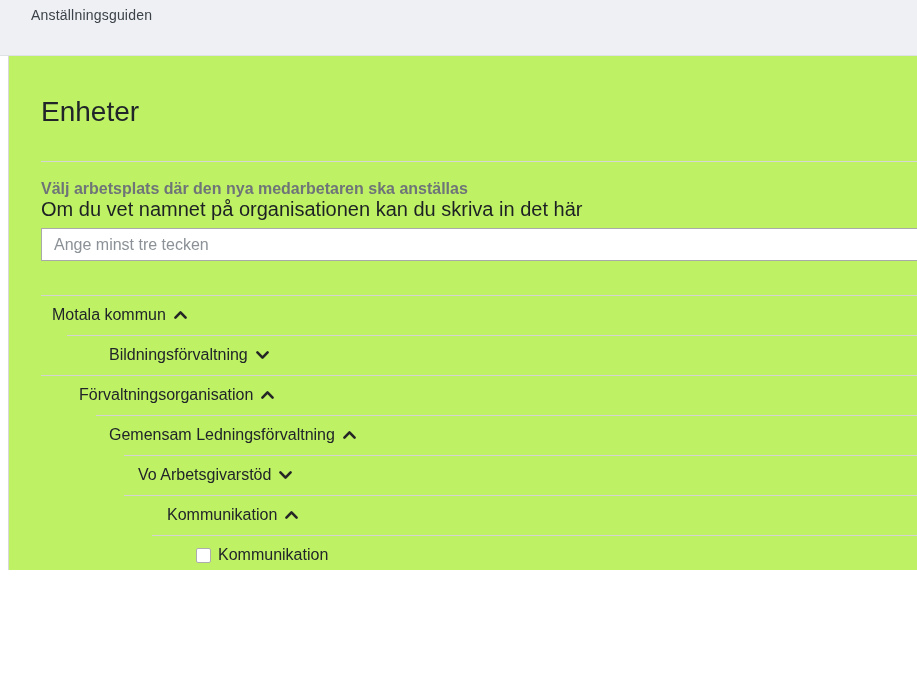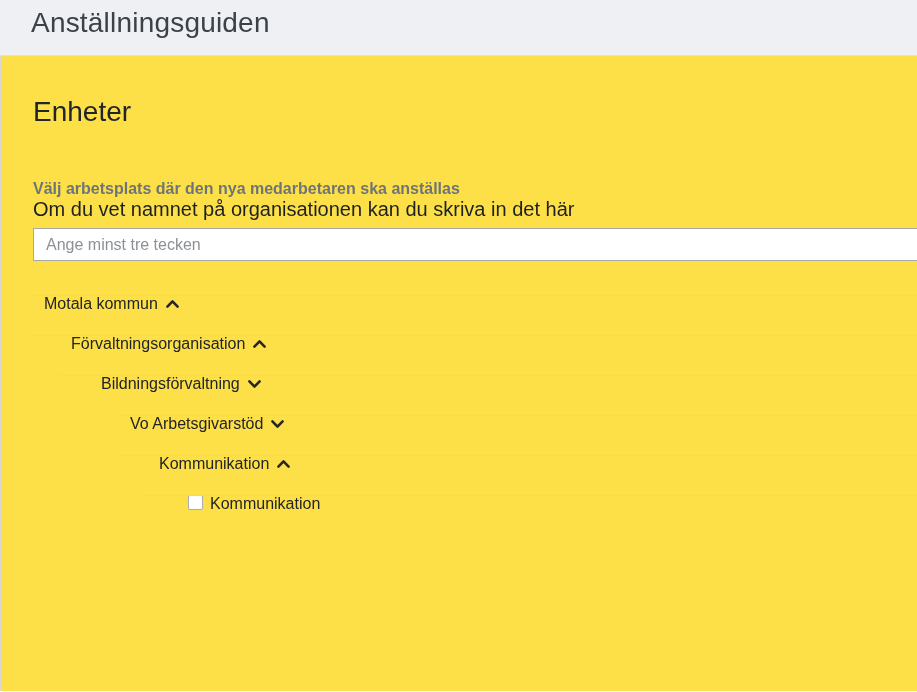--- a/index.html
+++ b/index.html
@@ -10,30 +10,30 @@
     font-family: "Liberation Sans", sans-serif;
   }
   
   .app-header {
     height: 56px;
     background: #eef0f3;
     border-bottom: 1px solid #dfe2e5;
     padding: 7px 0 0 31px;
   }
   .app-header .app-title {
-    font-size: 28px;
+    font-size: 14px;
     font-weight: 400;
     color: #3b4249;
     letter-spacing: 0.2px;
   }
   
   .panel {
-    margin-left: 0;
-    height: 635px;
-    background: #fde047;
+    margin-left: 8px;
+    height: 514px;
+    background: #bef264;
     border-left: 1px solid #d8d8d8;
     overflow: hidden;
   }
   .content {
     padding-left: 32px;
     padding-right: 0;
   }
   .page-title {
     margin-top: 38px;
     font-size: 28px;
@@ -78,20 +78,21 @@
   .search-input::placeholder { color: #8b9196; opacity: 1; }
   
   .org-tree {
     margin-top: 34px;
     width: 100%;
   }
   .tree-row {
     position: relative;
     height: 40px;
     display: flex;
+    align-items: center;
     cursor: pointer;
   }
   .row-divider {
     position: absolute;
     top: 0; right: 0;
     height: 1px;
     background: #d3d3d3;
   }
   .tree-label {
     font-size: 16px;
@@ -131,32 +132,39 @@
   </div>
 
   <div class="org-tree">
       <div class="tree-row" style="padding-left: 43px;">
         <span class="row-divider" style="left: 32px;"></span>
         <span class="tree-label">Motala kommun</span>
         <span class="chevron"><svg width="15" height="10" viewBox="0 0 15 10" aria-hidden="true">
             <path d="M2.4 7.6 L7.5 2.4 L12.6 7.6" fill="none" stroke="#262626" stroke-width="2.6" stroke-linecap="round" stroke-linejoin="round"></path>
           </svg></span>
       </div>
+      <div class="tree-row" style="padding-left: 100px;">
+        <span class="row-divider" style="left: 58px;"></span>
+        <span class="tree-label">Bildningsförvaltning</span>
+        <span class="chevron"><svg width="15" height="10" viewBox="0 0 15 10" aria-hidden="true">
+            <path d="M2.4 2.4 L7.5 7.6 L12.6 2.4" fill="none" stroke="#262626" stroke-width="2.6" stroke-linecap="round" stroke-linejoin="round"></path>
+          </svg></span>
+      </div>
       <div class="tree-row" style="padding-left: 70px;">
         <span class="row-divider" style="left: 32px;"></span>
         <span class="tree-label">Förvaltningsorganisation</span>
         <span class="chevron"><svg width="15" height="10" viewBox="0 0 15 10" aria-hidden="true">
             <path d="M2.4 7.6 L7.5 2.4 L12.6 7.6" fill="none" stroke="#262626" stroke-width="2.6" stroke-linecap="round" stroke-linejoin="round"></path>
           </svg></span>
       </div>
       <div class="tree-row" style="padding-left: 100px;">
-        <span class="row-divider" style="left: 58px;"></span>
-        <span class="tree-label">Bildningsförvaltning</span>
+        <span class="row-divider" style="left: 87px;"></span>
+        <span class="tree-label">Gemensam Ledningsförvaltning</span>
         <span class="chevron"><svg width="15" height="10" viewBox="0 0 15 10" aria-hidden="true">
-            <path d="M2.4 2.4 L7.5 7.6 L12.6 2.4" fill="none" stroke="#262626" stroke-width="2.6" stroke-linecap="round" stroke-linejoin="round"></path>
+            <path d="M2.4 7.6 L7.5 2.4 L12.6 7.6" fill="none" stroke="#262626" stroke-width="2.6" stroke-linecap="round" stroke-linejoin="round"></path>
           </svg></span>
       </div>
       <div class="tree-row" style="padding-left: 129px;">
         <span class="row-divider" style="left: 115px;"></span>
         <span class="tree-label">Vo Arbetsgivarstöd</span>
         <span class="chevron"><svg width="15" height="10" viewBox="0 0 15 10" aria-hidden="true">
             <path d="M2.4 2.4 L7.5 7.6 L12.6 2.4" fill="none" stroke="#262626" stroke-width="2.6" stroke-linecap="round" stroke-linejoin="round"></path>
           </svg></span>
       </div>
       <div class="tree-row" style="padding-left: 158px;">

